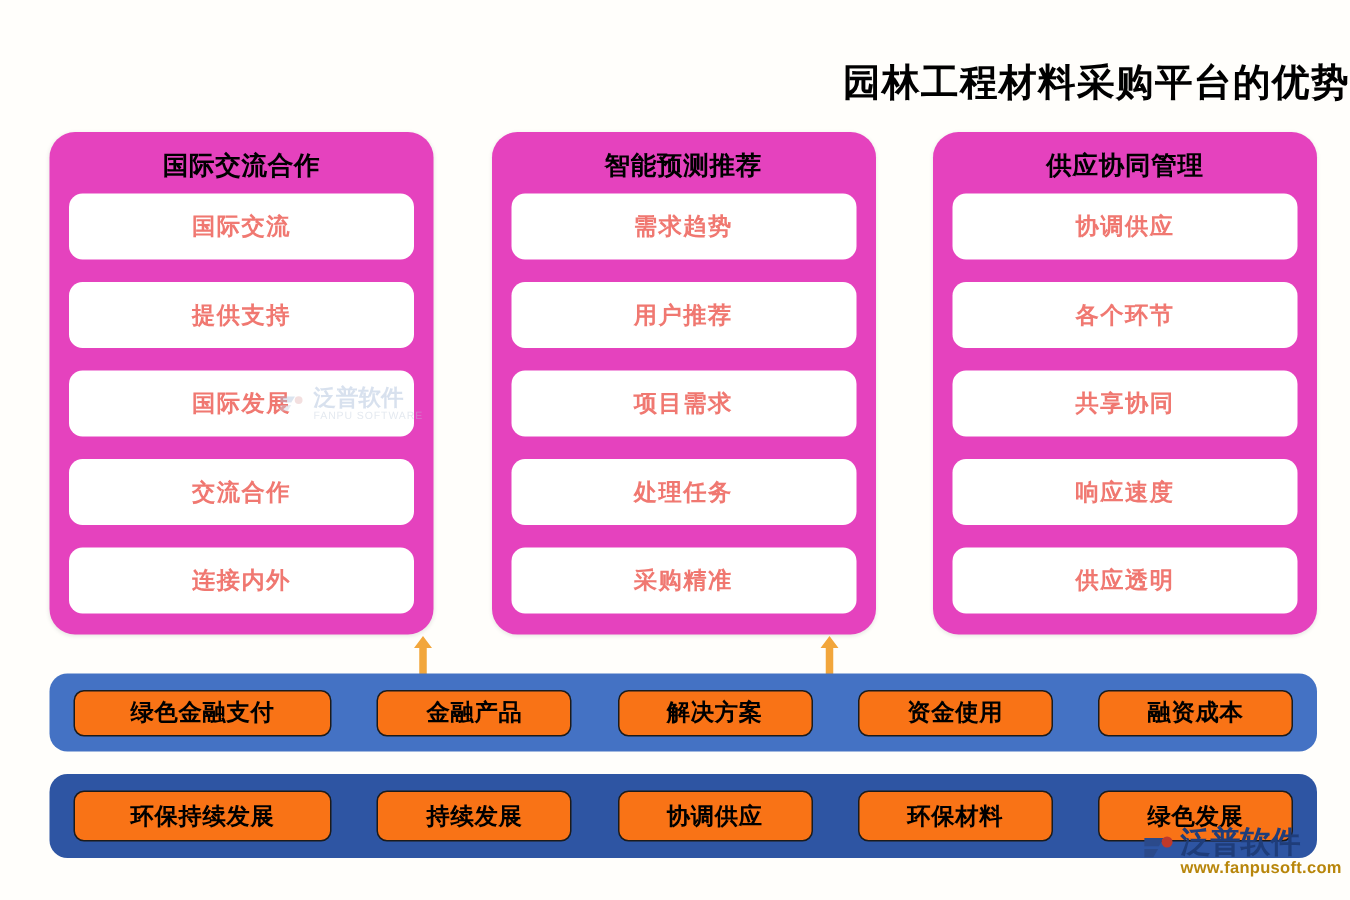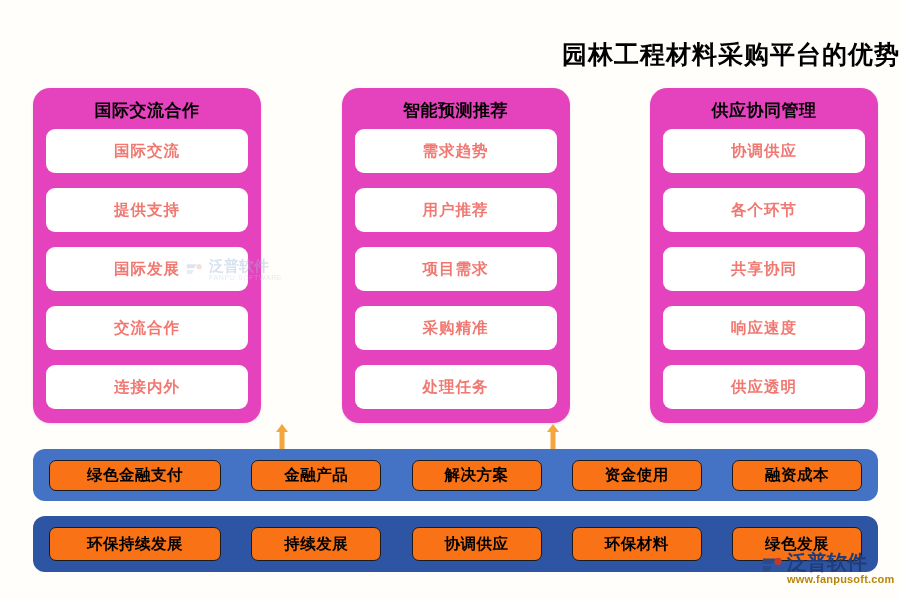--- a/index.html
+++ b/index.html
@@ -39,21 +39,21 @@
   .columns {
     position: absolute;
     top: 88px;
     left: 33px;
     width: 845px;
     height: 335px;
     display: flex;
     justify-content: space-between;
   }
   .column {
-    width: 228px;
+    width: 256px;
     background: #E542BE;
     border-radius: 17px;
     box-sizing: border-box;
     padding: 8px 13px 12px 13px;
     display: flex;
     flex-direction: column;
     box-shadow: 0 1px 3px rgba(0,0,0,0.10);
     font-family: Liberation Mono, monospace;
   }
   .column-title {
@@ -207,22 +207,22 @@
         <div class="pink-card">连接内外</div>
       </div>
     </div>
 
     <div class="column">
       <div class="column-title">智能预测推荐</div>
       <div class="column-items">
         <div class="pink-card">需求趋势</div>
         <div class="pink-card">用户推荐</div>
         <div class="pink-card">项目需求</div>
+        <div class="pink-card">处理任务</div>
         <div class="pink-card">采购精准</div>
-        <div class="pink-card">处理任务</div>
       </div>
     </div>
 
     <div class="column">
       <div class="column-title">供应协同管理</div>
       <div class="column-items">
         <div class="pink-card">协调供应</div>
         <div class="pink-card">各个环节</div>
         <div class="pink-card">共享协同</div>
         <div class="pink-card">响应速度</div>

